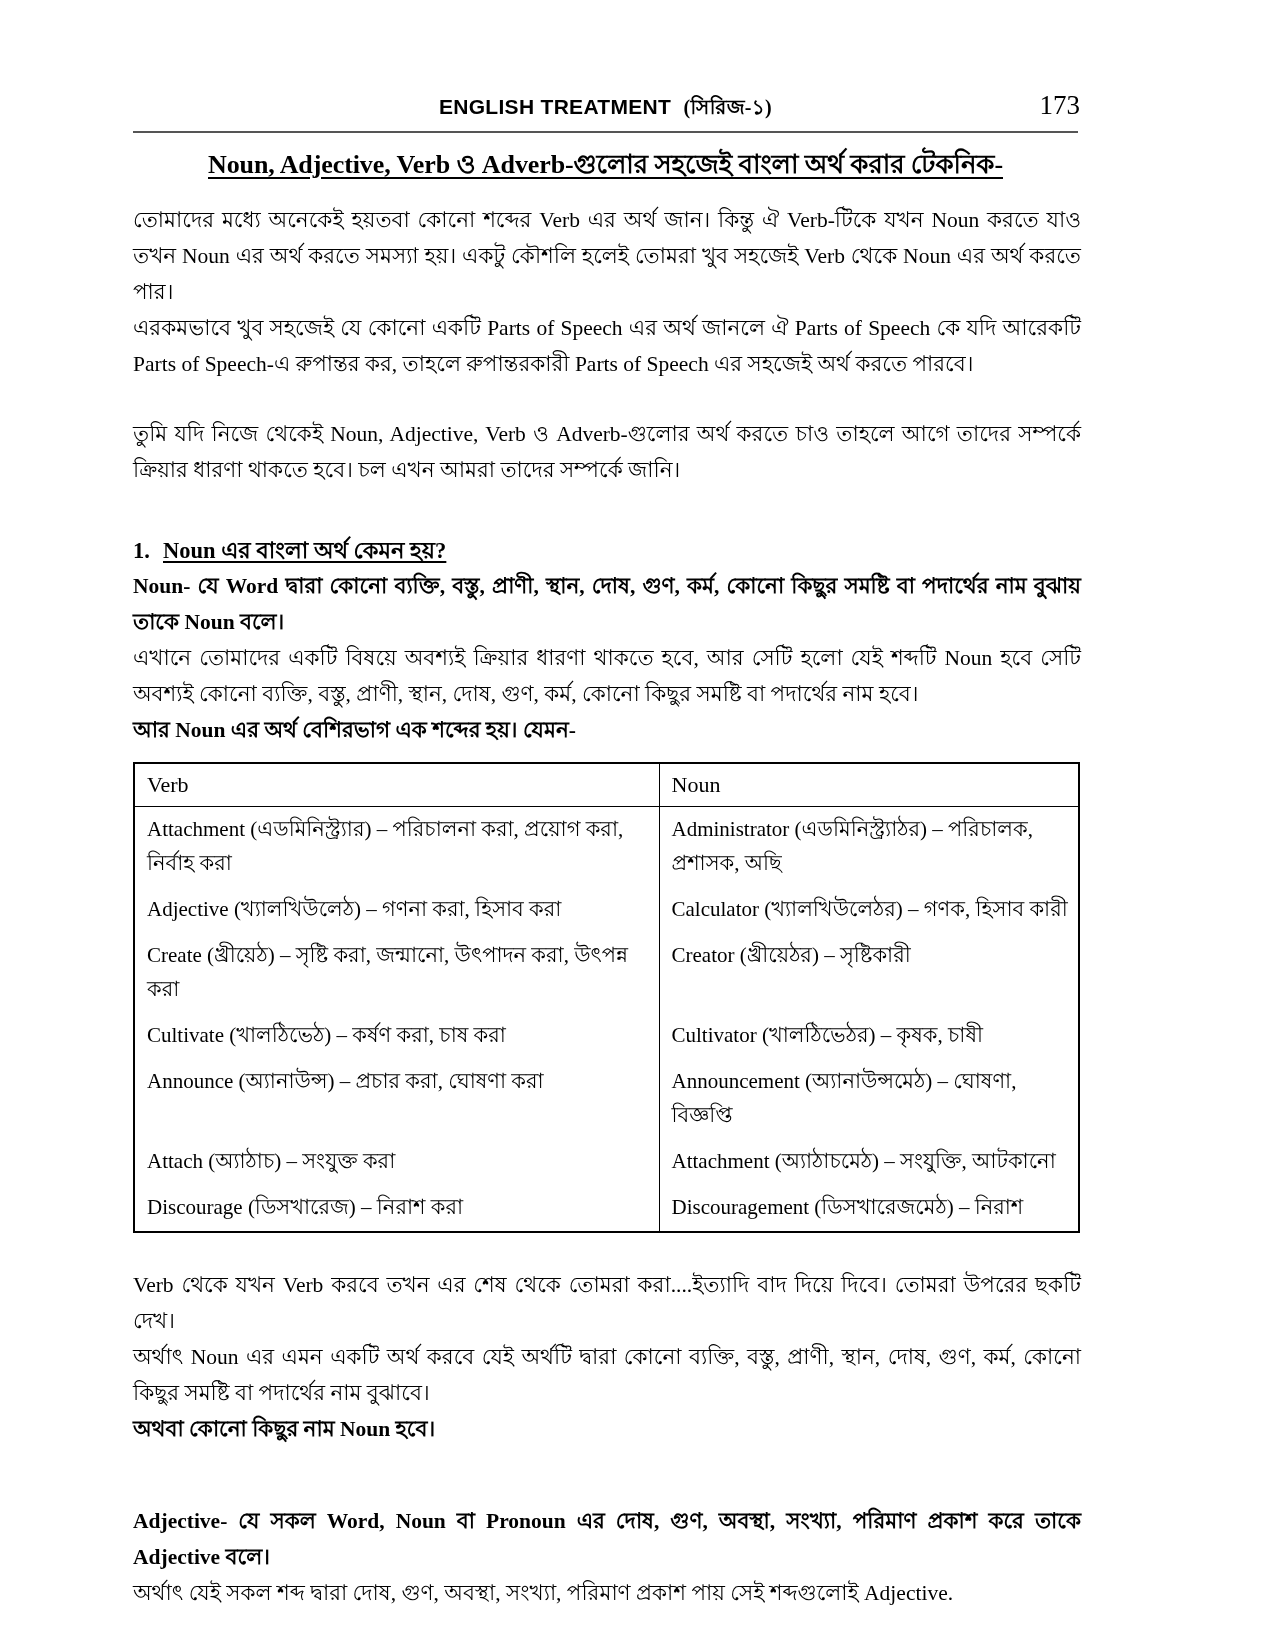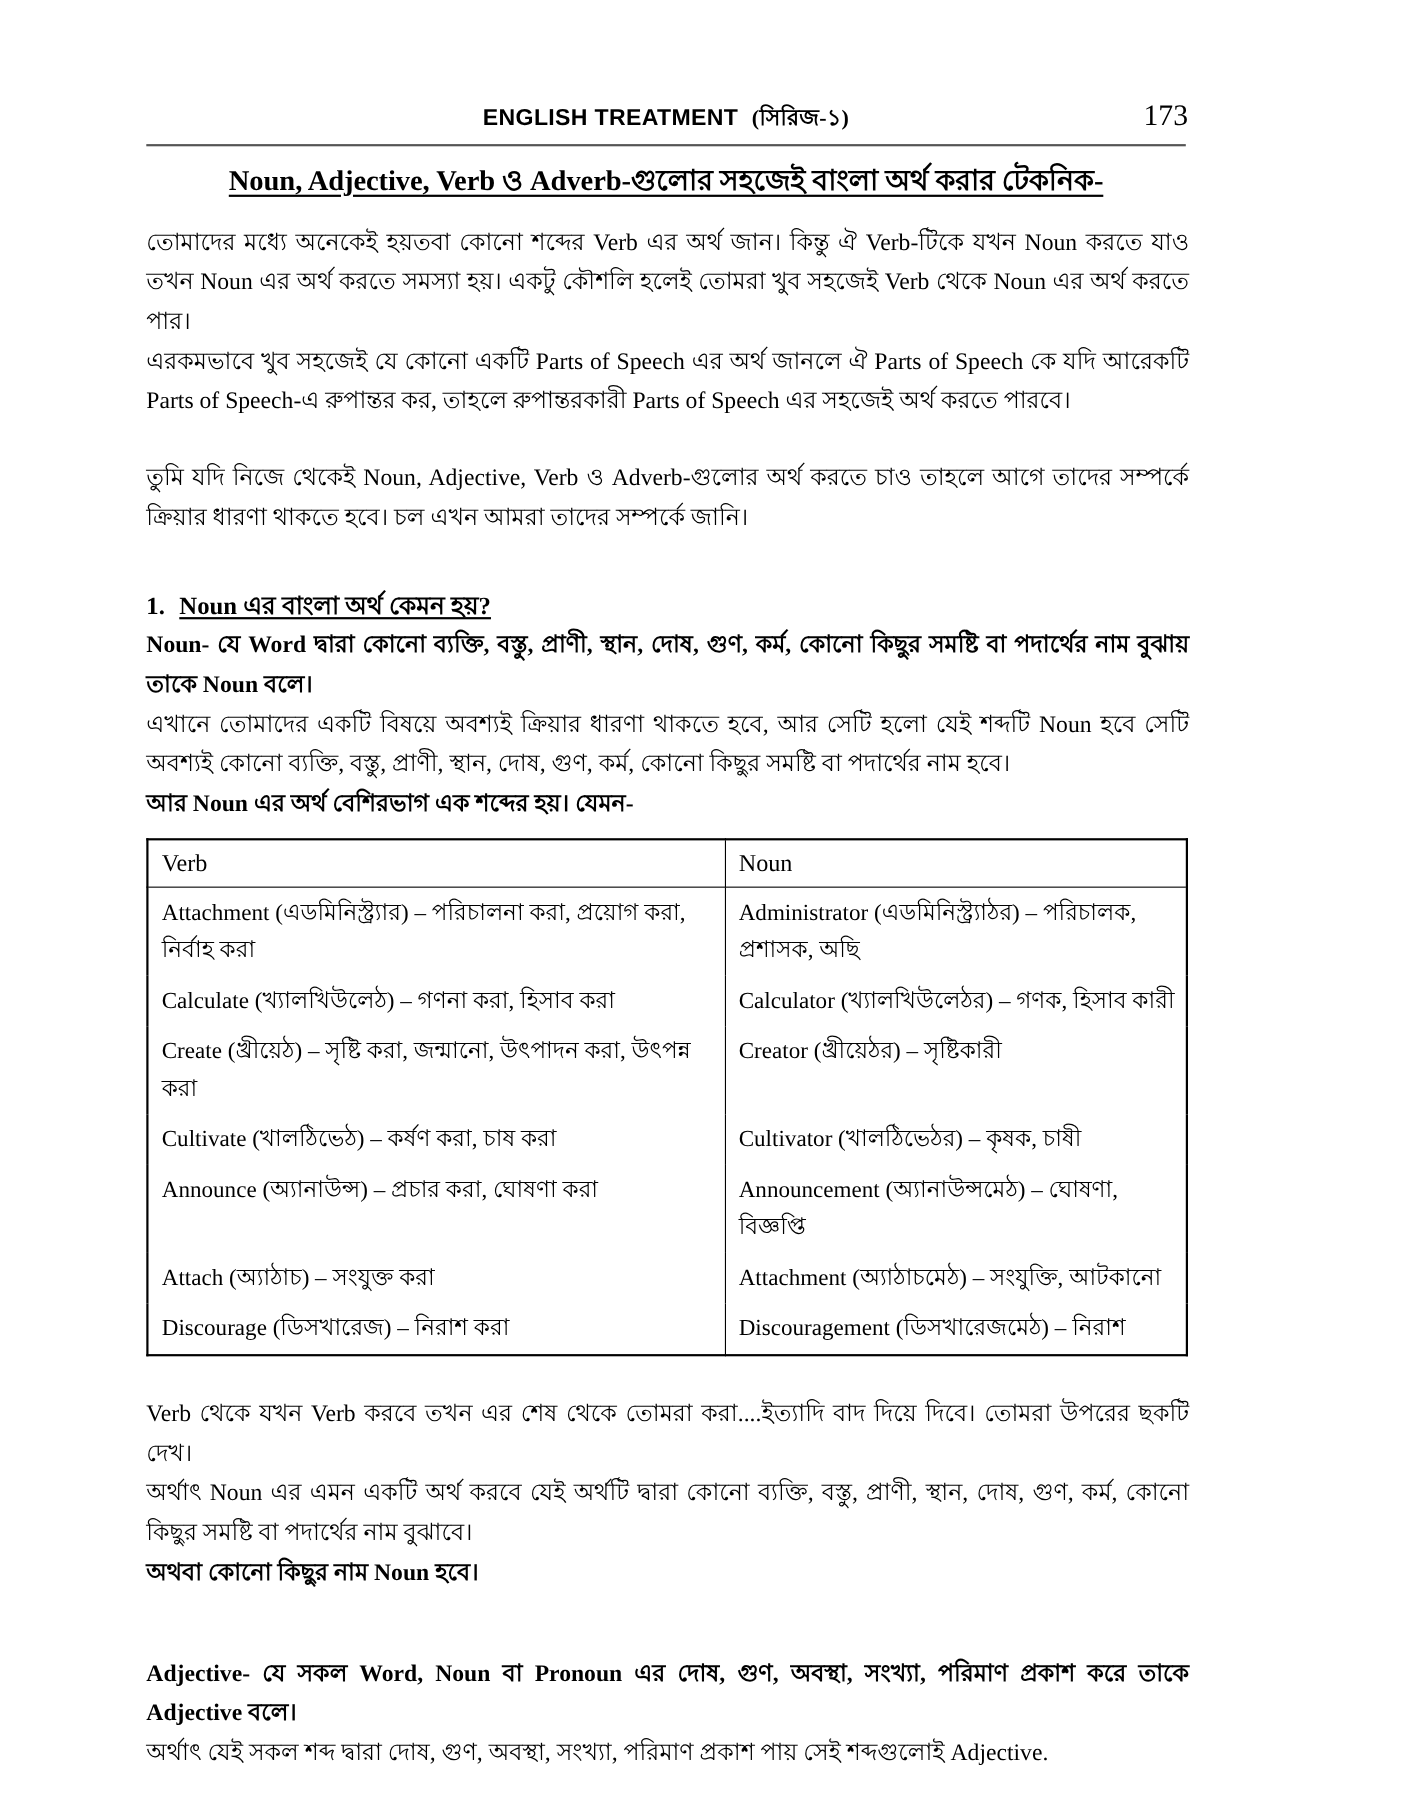--- a/index.html
+++ b/index.html
@@ -202,21 +202,21 @@
             <th>Verb</th>
             <th>Noun</th>
           </tr>
         </thead>
         <tbody>
           <tr class="first">
             <td>Attachment (এডমিনিস্ট্র্যার) – পরিচালনা করা, প্রয়োগ করা, নির্বাহ করা</td>
             <td>Administrator (এডমিনিস্ট্র্যাঠর) – পরিচালক, প্রশাসক, অছি</td>
           </tr>
           <tr>
-            <td>Calculate (খ্যালখিউলেঠ) – গণনা করা, হিসাব করা</td>
+            <td>Adjective (খ্যালখিউলেঠ) – গণনা করা, হিসাব করা</td>
             <td>Calculator (খ্যালখিউলেঠর) – গণক, হিসাব কারী</td>
           </tr>
           <tr>
             <td>Create (খ্রীয়েঠ) – সৃষ্টি করা, জন্মানো, উৎপাদন করা, উৎপন্ন করা</td>
             <td>Creator (খ্রীয়েঠর) – সৃষ্টিকারী</td>
           </tr>
           <tr>
             <td>Cultivate (খালঠিভেঠ) – কর্ষণ করা, চাষ করা</td>
             <td>Cultivator (খালঠিভেঠর) – কৃষক, চাষী</td>
           </tr>

